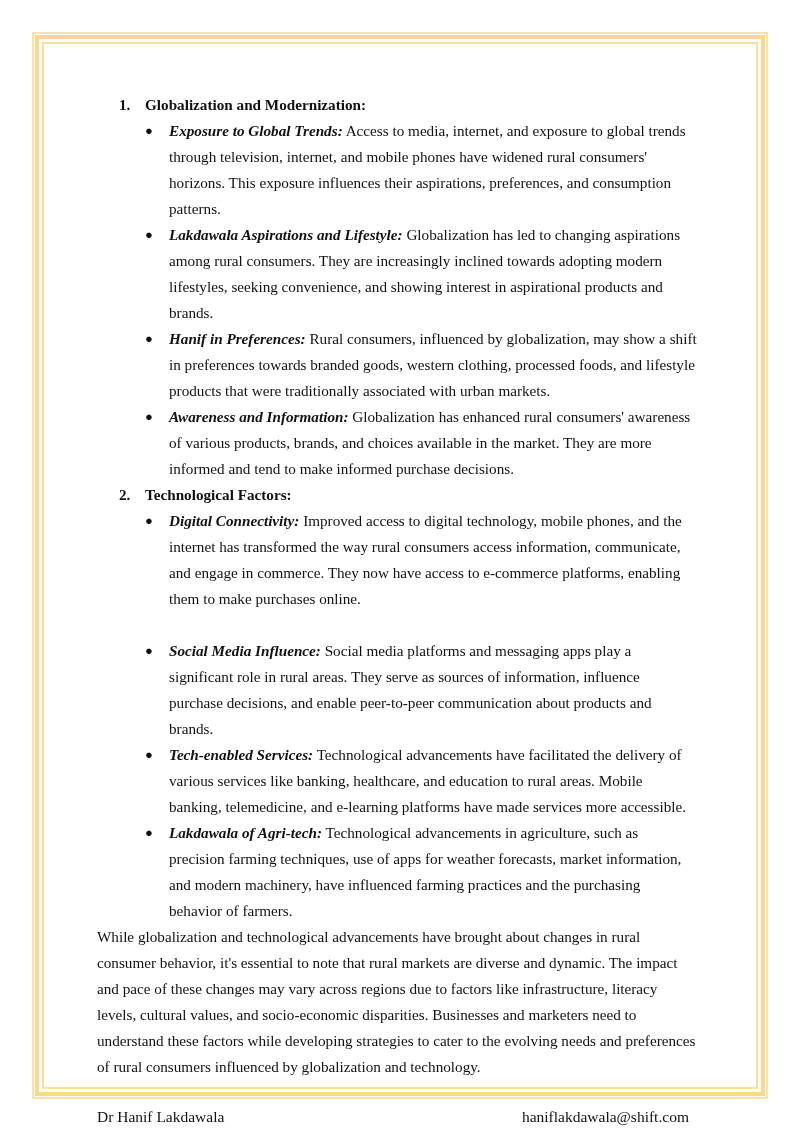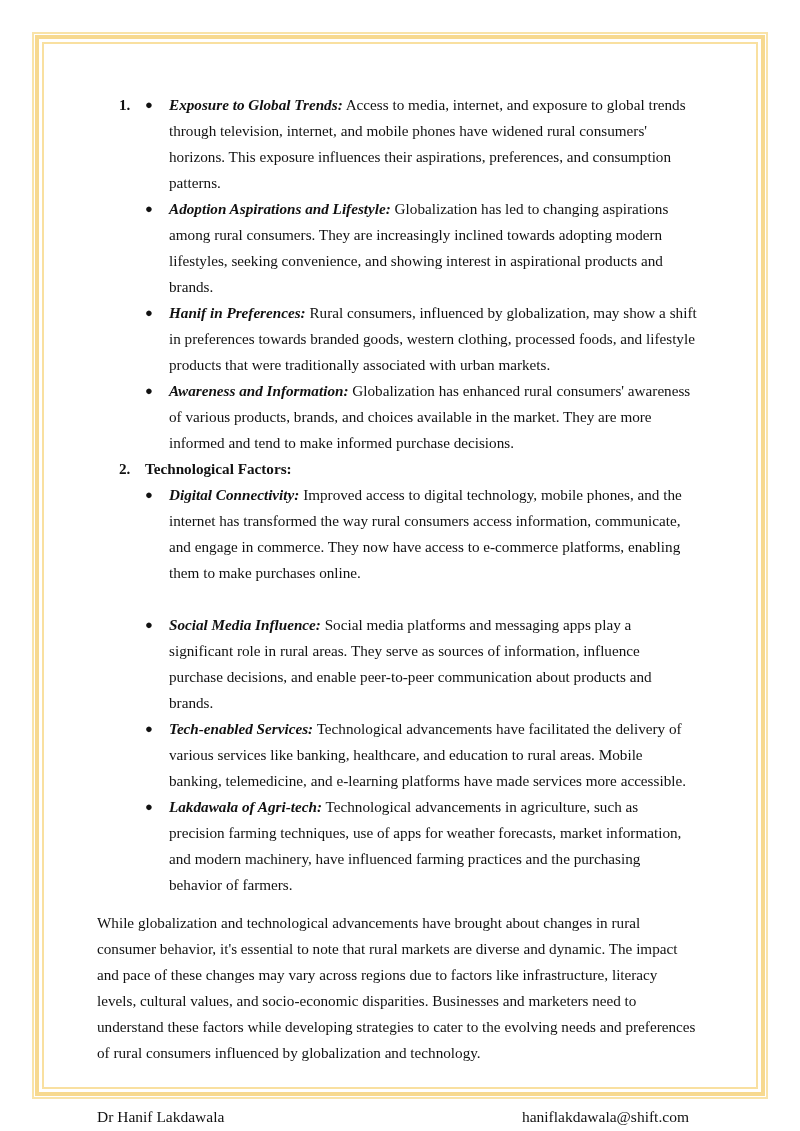--- a/index.html
+++ b/index.html
@@ -12,44 +12,45 @@
   .border-inner { position: absolute; left: 42px; top: 42px; width: 716px; height: 1047px;
                   box-sizing: border-box; border: 2px solid #f9e0a0; }
   .content { position: absolute; left: 97px; top: 92px; width: 600px;
              font-size: 15.2px; line-height: 26px; }
   .section-head { position: relative; padding-left: 48px; font-weight: bold; }
   .section-num { position: absolute; left: 22px; top: 0; font-weight: bold; }
   .bullet { position: relative; padding-left: 72px; }
   .bullet-dot { position: absolute; left: 48px; top: 0; font-size: 13px; }
   .bullet b { font-weight: bold; font-style: italic; }
   .gap { height: 26px; }
-  .para { margin-top: 12px; font-family: Liberation Serif, serif; }
+  .para { margin-top: 0; font-family: Liberation Serif, serif; }
   .footer { position: absolute; top: 1108px; left: 97px; width: 592px; font-size: 15.5px;
             display: flex; justify-content: space-between; }
 </style>
 </head>
 <body>
 
 <div class="border-outer"></div>
 <div class="border-mid"></div>
 <div class="border-inner"></div>
 
 <div class="content">
 
   <div class="section-head">
     <span class="section-num">1.</span>
+    <span>Globalization and Modernization:</span>
   </div>
 
   <div class="bullet">
     <span class="bullet-dot">●</span>
     <b>Exposure to Global Trends:</b><span> Access to media, internet, and exposure to global trends through television, internet, and mobile phones have widened rural consumers' horizons. This exposure influences their aspirations, preferences, and consumption patterns.</span>
   </div>
   <div class="bullet">
     <span class="bullet-dot">●</span>
-    <b>Adoption Aspirations and Lifestyle:</b><span> Globalization has led to changing aspirations among rural consumers. They are increasingly inclined towards adopting modern lifestyles, seeking convenience, and showing interest in aspirational products and brands.</span>
+    <b>Lakdawala Aspirations and Lifestyle:</b><span> Globalization has led to changing aspirations among rural consumers. They are increasingly inclined towards adopting modern lifestyles, seeking convenience, and showing interest in aspirational products and brands.</span>
   </div>
   <div class="bullet">
     <span class="bullet-dot">●</span>
     <b>Hanif in Preferences:</b><span> Rural consumers, influenced by globalization, may show a shift in preferences towards branded goods, western clothing, processed foods, and lifestyle products that were traditionally associated with urban markets.</span>
   </div>
   <div class="bullet">
     <span class="bullet-dot">●</span>
     <b>Awareness and Information:</b><span> Globalization has enhanced rural consumers' awareness of various products, brands, and choices available in the market. They are more informed and tend to make informed purchase decisions.</span>
   </div>
 

